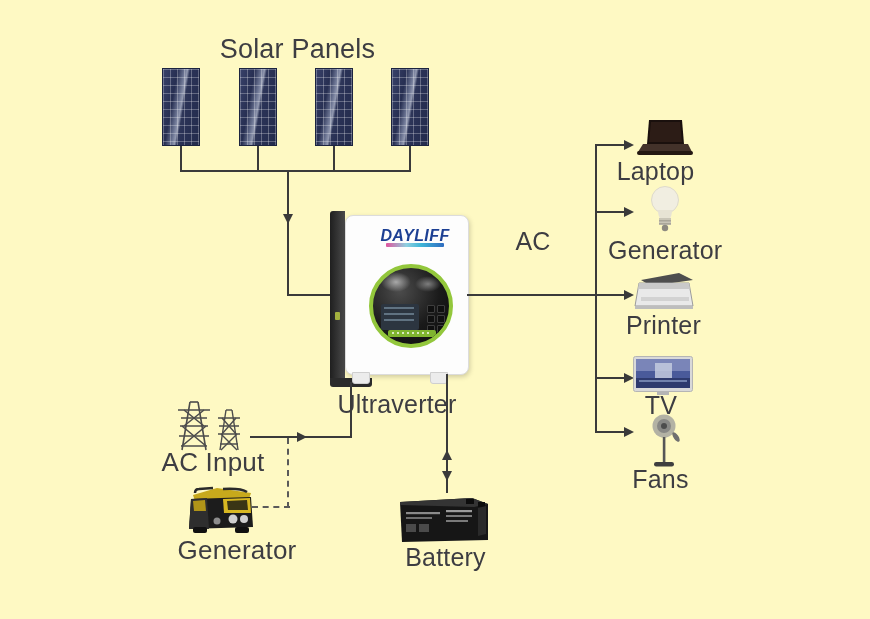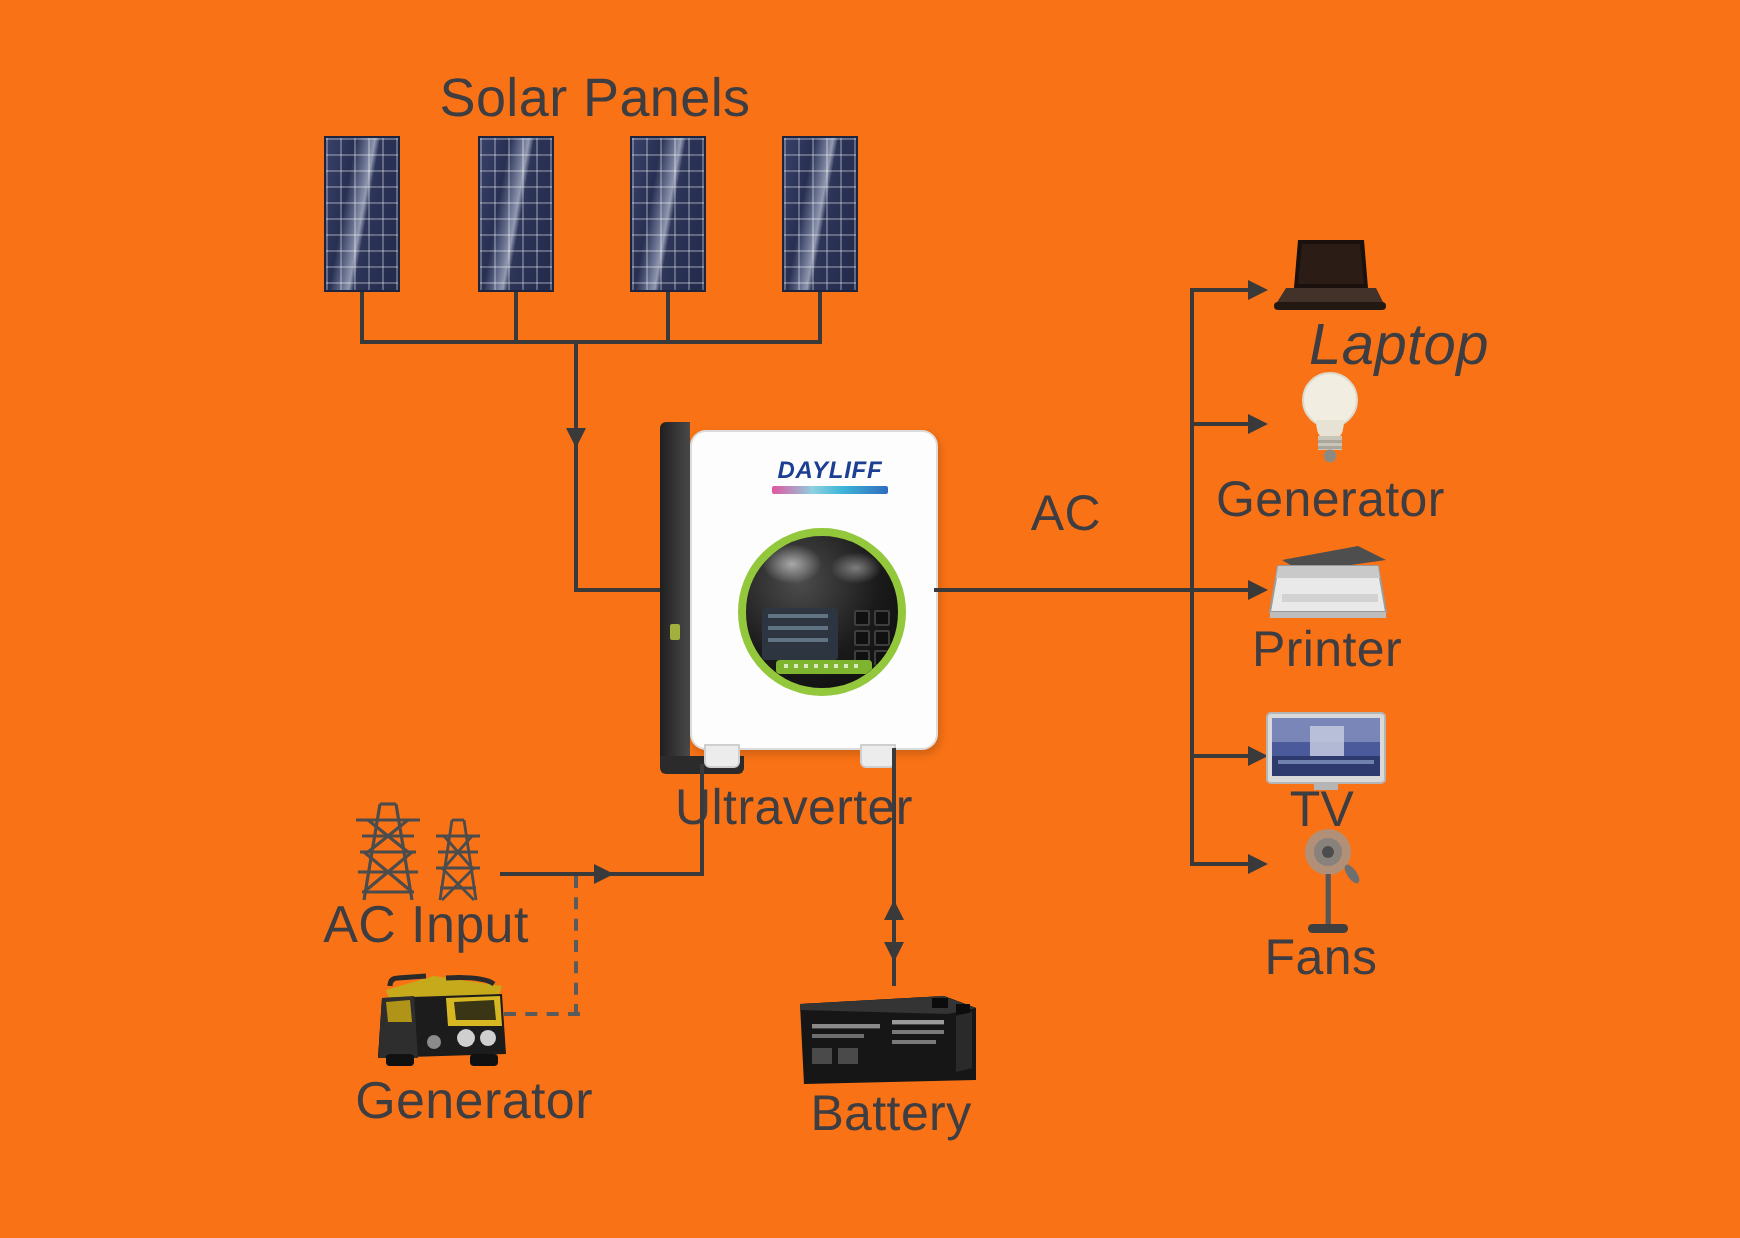--- a/index.html
+++ b/index.html
@@ -1,17 +1,17 @@
 <!DOCTYPE html>
 <html><head>
 <meta charset="utf-8">
 <style>
   html,body{margin:0;padding:0;background:#ffffff;}
   #canvas{
-    position:relative;width:870px;height:619px;background:#f97316;overflow:hidden;
+    position:relative;width:870px;height:619px;background:#fef9c3;overflow:hidden;
     font-family:"Liberation Sans", sans-serif;color:#3d3d42;
   }
   .abs{position:absolute;}
   .lbl{position:absolute;text-align:center;color:#3d3d42;letter-spacing:.2px;font-weight:400;}
   .wire{position:absolute;background:#3a3a3a;}
   .dash-h{position:absolute;border-top:2px dashed #5a5a5a;}
   .dash-v{position:absolute;border-left:2px dashed #5a5a5a;}
   .arr{position:absolute;width:0;height:0;}
   .arr-r{border-left:10px solid #3a3a3a;border-top:5px solid transparent;border-bottom:5px solid transparent;}
   .arr-d{border-top:10px solid #3a3a3a;border-left:5px solid transparent;border-right:5px solid transparent;}
@@ -30,21 +30,21 @@
   
   #inverter{left:328px;top:206px;width:142px;height:186px;}
   .inv-bar{position:absolute;left:2px;top:5px;width:15px;height:172px;border-radius:3px 0 0 3px;
     background:linear-gradient(to right,#1f1f1f,#4a4a4a);}
   .inv-led{position:absolute;left:7px;top:106px;width:5px;height:8px;background:#a3b03e;border-radius:1px;}
   .inv-foot-dark{position:absolute;left:2px;top:172px;width:42px;height:9px;background:#2b2b2b;border-radius:0 0 3px 3px;}
   .inv-body{position:absolute;left:17px;top:9px;width:122px;height:158px;background:#fdfdfd;
     border:1px solid #dcdcdc;border-radius:8px;box-shadow:1px 2px 5px rgba(0,0,0,.18);}
   .inv-feet{position:absolute;top:166px;width:16px;height:10px;background:#ececec;border:1px solid #cfcfcf;border-radius:0 0 3px 3px;}
   .inv-logo{position:absolute;left:52px;top:23px;width:70px;text-align:center;}
-  .inv-logo-text{font-size:12px;font-weight:700;font-style:italic;color:#1c3f93;letter-spacing:.4px;line-height:13px;}
+  .inv-logo-text{font-size:16px;font-weight:700;font-style:italic;color:#1c3f93;letter-spacing:.4px;line-height:13px;}
   .inv-logo-bar{height:4px;margin:1px 6px 0 6px;border-radius:1px;
     background:linear-gradient(90deg,#e0559e 0%,#8ed0e0 35%,#3fb6d8 60%,#2f6cc0 100%);}
   .inv-screen{position:absolute;left:41px;top:58px;width:84px;height:84px;border-radius:50%;
     border:4px solid #93c73c;box-sizing:border-box;overflow:hidden;
     background:radial-gradient(circle at 35% 30%, #4c4c4c 0%, #1a1a1a 55%, #0b0b0b 100%);}
   .inv-screen:before{content:"";position:absolute;left:8px;top:4px;width:30px;height:20px;border-radius:50%;
     background:radial-gradient(rgba(255,255,255,.55), rgba(255,255,255,0) 70%);}
   .inv-screen:after{content:"";position:absolute;right:8px;top:8px;width:26px;height:16px;border-radius:50%;
     background:radial-gradient(rgba(255,255,255,.4), rgba(255,255,255,0) 70%);}
   .inv-lcd{position:absolute;left:8px;top:36px;width:38px;height:26px;background:#2c3540;border-radius:2px;
@@ -96,21 +96,21 @@
       <div class="inv-btn" style="left:54px;top:47px;"></div>
       <div class="inv-btn" style="left:64px;top:47px;"></div>
       <div class="inv-btn" style="left:54px;top:57px;"></div>
       <div class="inv-btn" style="left:64px;top:57px;"></div>
       <div class="inv-strip"></div>
     </div>
   </div>
 
   <div class="lbl" style="left:327px;top:390px;width:140px;font-size:25px;">Ultraverter</div>
 
-  <div class="lbl" style="left:483px;top:224px;width:100px;font-size:25px;line-height:35px;margin-top:16px;">
+  <div class="lbl" style="left:483px;top:224px;width:100px;font-size:25px;line-height:35px;">
     <div>AC</div>
   </div>
   <div class="wire" style="left:467px;top:294px;width:157px;height:2px;"></div>
 
   <div class="wire" style="left:595px;top:144px;width:2px;height:289px;"></div>
   <div class="wire" style="left:596px;top:144px;width:28px;height:2px;"></div>
   <div class="wire" style="left:596px;top:211px;width:28px;height:2px;"></div>
   <div class="wire" style="left:596px;top:377px;width:28px;height:2px;"></div>
   <div class="wire" style="left:596px;top:431px;width:28px;height:2px;"></div>
   <div class="arr arr-r" style="left:624px;top:140px;"></div>
@@ -118,21 +118,21 @@
   <div class="arr arr-r" style="left:624px;top:290px;"></div>
   <div class="arr arr-r" style="left:624px;top:373px;"></div>
   <div class="arr arr-r" style="left:624px;top:427px;"></div>
 
   <svg class="abs" style="left:637px;top:119px;" width="56" height="40" viewBox="0 0 56 40">
     <polygon points="12,1 45,1 47,25 10,25" fill="#1a100d"></polygon>
     <polygon points="14,3 43,3 45,23 12,23" fill="#2c1c16"></polygon>
     <polygon points="6,25 51,25 55,33 1,33" fill="#43322a"></polygon>
     <rect x="0" y="32" width="56" height="4" rx="2" fill="#241812"></rect>
   </svg>
-  <div class="lbl" style="left:652px;top:157px;width:95px;font-size:29px;font-style:italic;">Laptop</div>
+  <div class="lbl" style="left:608px;top:157px;width:95px;font-size:25px;">Laptop</div>
 
   <svg class="abs" style="left:649px;top:185px;" width="32" height="48" viewBox="0 0 32 48">
     <circle cx="16" cy="15" r="13.5" fill="#f1eee1" stroke="#dedacb" stroke-width="1"></circle>
     <path d="M9 25 Q9 32 12 34 L20 34 Q23 32 23 25 Z" fill="#e7e3d4"></path>
     <rect x="10" y="33" width="12" height="7" fill="#c9c5b7"></rect>
     <rect x="10" y="35" width="12" height="1.5" fill="#aaa699"></rect>
     <rect x="10" y="38" width="12" height="1.5" fill="#aaa699"></rect>
     <circle cx="16" cy="43" r="3.2" fill="#8e8a80"></circle>
   </svg>
   <div class="lbl" style="left:608px;top:236px;width:100px;font-size:25px;">Generator</div>

